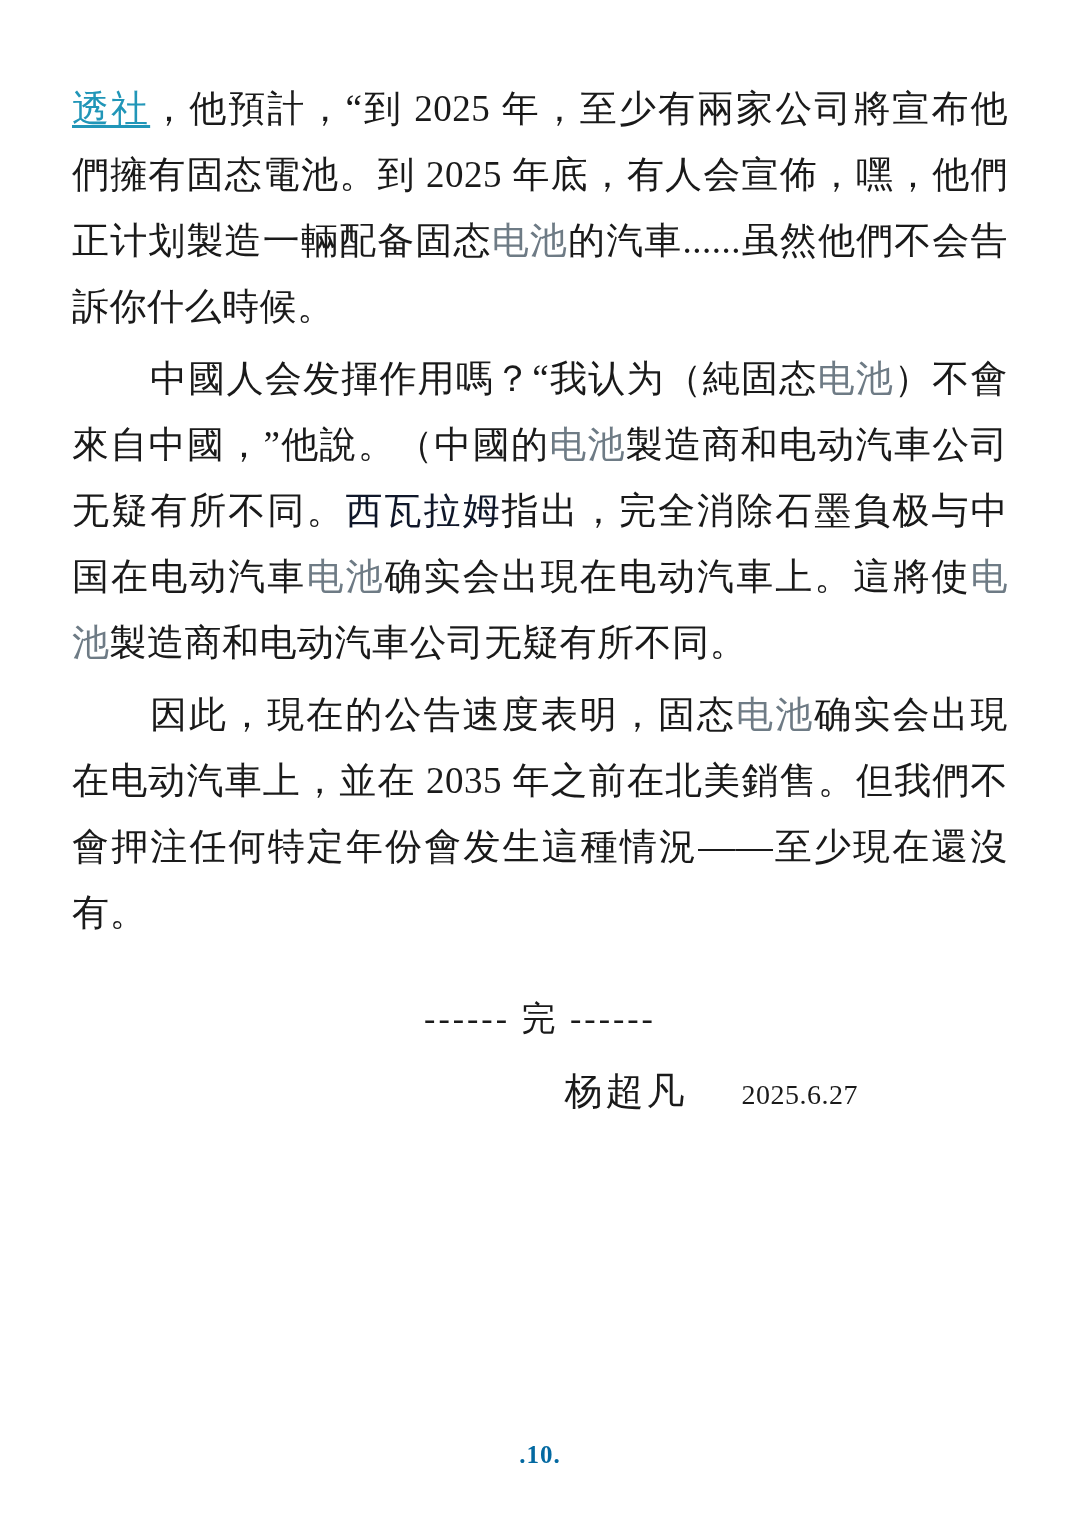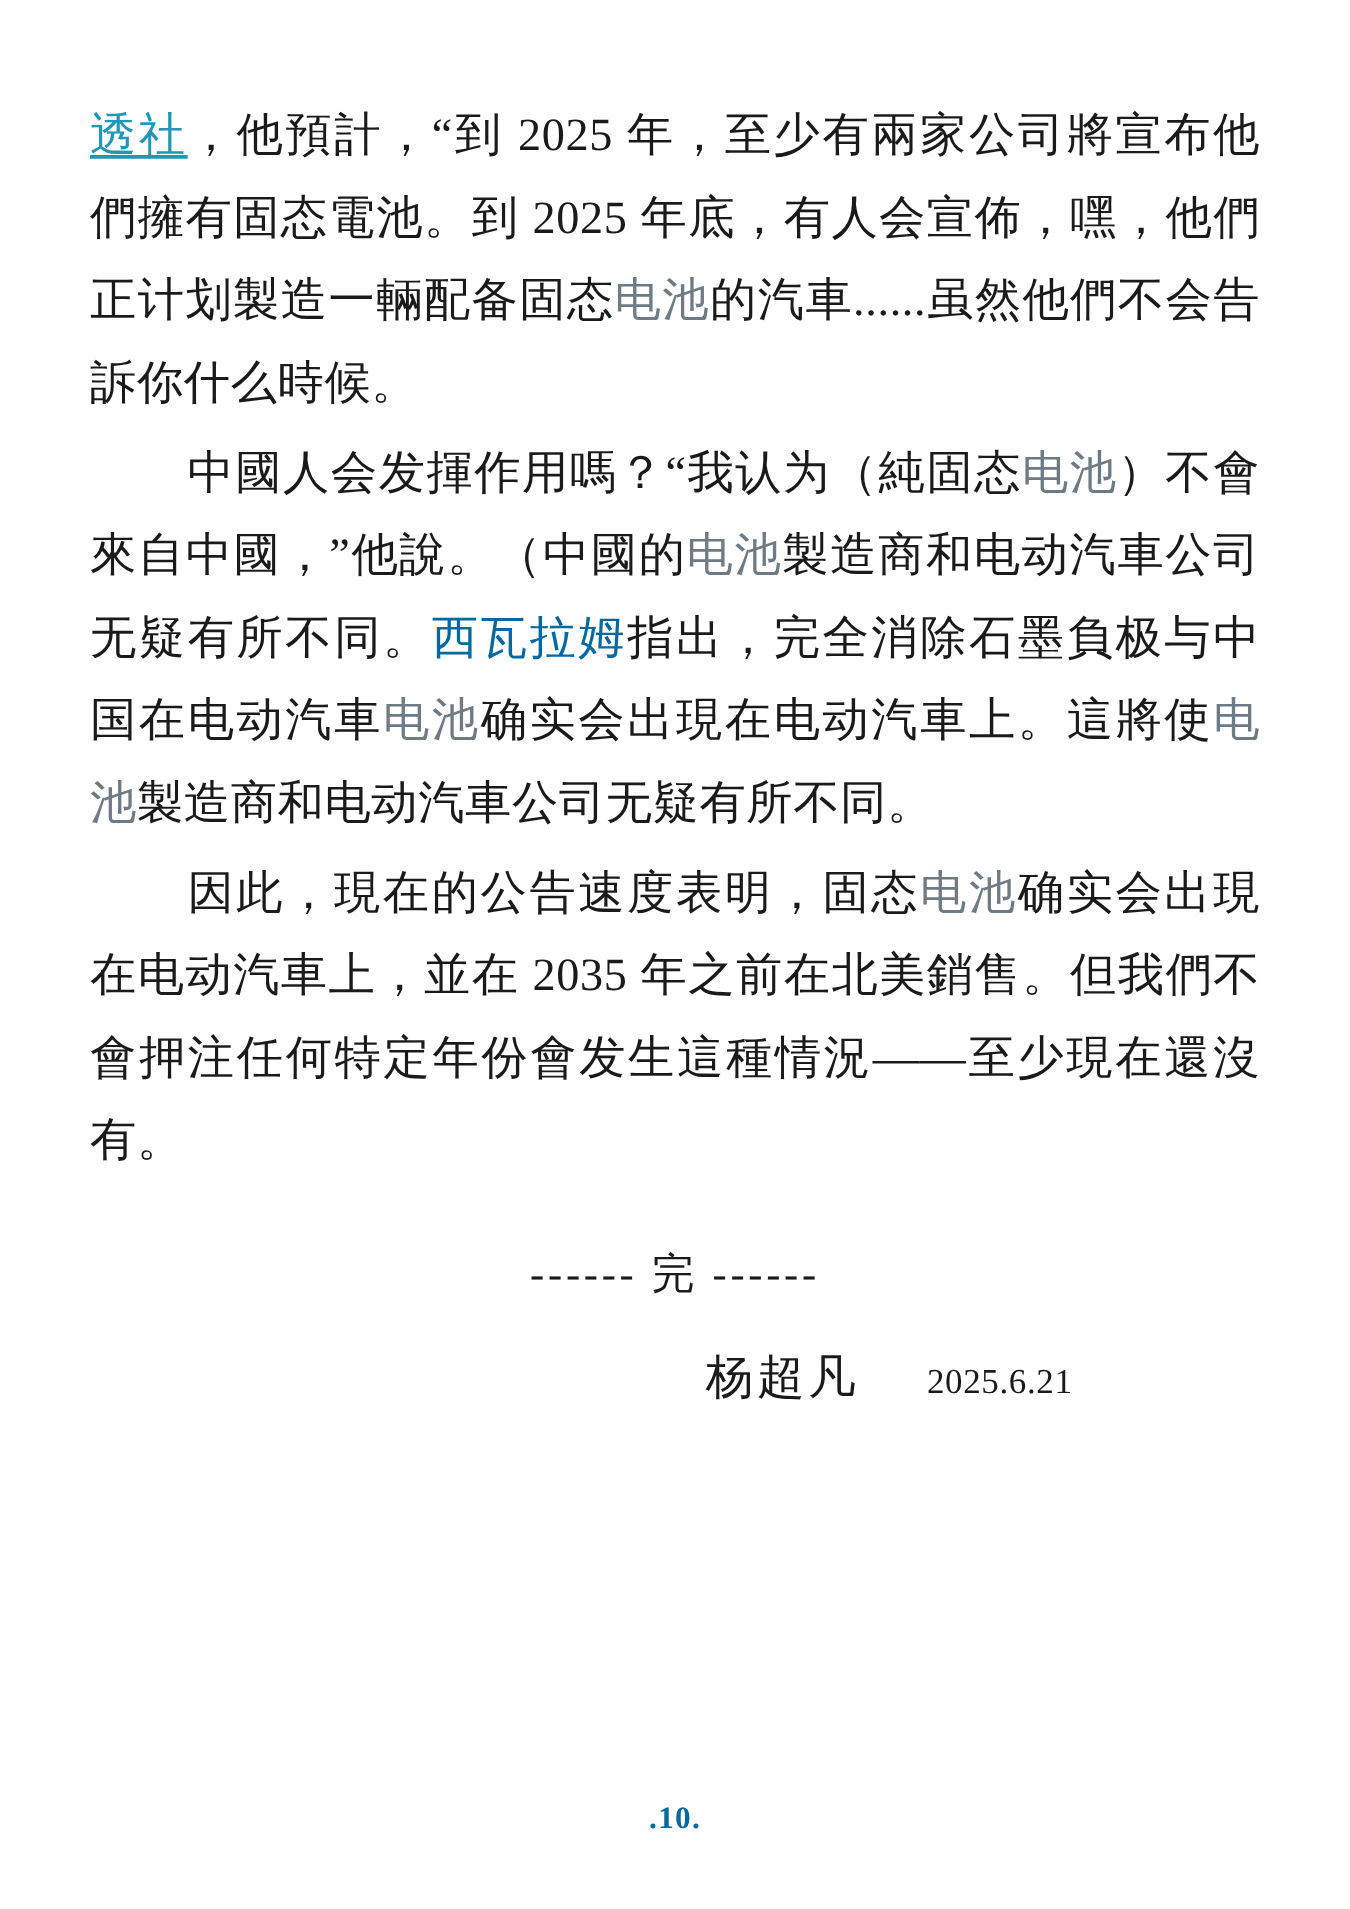--- a/index.html
+++ b/index.html
@@ -33,34 +33,34 @@
   }
   .indent {
     text-indent: 78px;
   }
   .link {
     color: #2196b8;
     text-decoration: underline;
     text-underline-offset: 4px;
   }
   .green {
-    color: #0369a1;
+    color: #0f172a;
   }
   .grayterm {
     color: #6e7b85;
   }
   .endmark {
     margin-top: 50px;
     text-align: center;
     font-size: 34px;
     letter-spacing: 3px;
     color: #1a1a1a;
   }
   .signature-row {
-    margin-top: 34px;
+    margin-top: 24px;
     display: flex;
     justify-content: flex-end;
     align-items: baseline;
     padding-right: 150px;
   }
   .signature-name {
     font-size: 38px;
     letter-spacing: 3px;
   }
   .signature-date {
@@ -89,18 +89,18 @@
 
 
   <p class="para indent"><span>中國人会发揮作用嗎？“我认为（純固态</span><span class="grayterm">电池</span><span>）不會來自中國，”他說。（中國的</span><span class="grayterm">电池</span><span>製造商和电动汽車公司无疑有所不同。</span><span class="green">西瓦拉姆</span><span>指出，完全消除石墨負极与中国在电动汽車</span><span class="grayterm">电池</span><span>确实会出現在电动汽車上。這將使</span><span class="grayterm">电池</span><span>製造商和电动汽車公司无疑有所不同。</span></p>
 
   <p class="para indent"><span>因此，現在的公告速度表明，固态</span><span class="grayterm">电池</span><span>确实会出現在电动汽車上，並在 2035 年之前在北美銷售。但我們不會押注任何特定年份會发生這種情況——至少現在還沒有。</span></p>
 
   <div class="endmark">------ 完 ------</div>
 
   <div class="signature-row">
     <span class="signature-name">杨超凡</span>
-    <span class="signature-date">2025.6.21</span>
+    <span class="signature-date">2025.6.27</span>
   </div>
 
   <div class="page-number">.10.</div>
 
 </div>
 
 </body></html>

